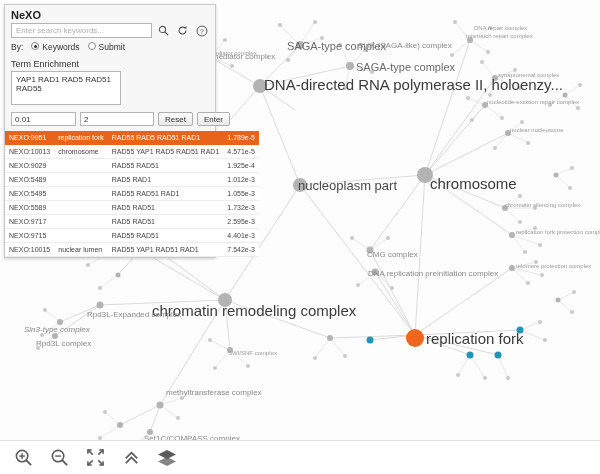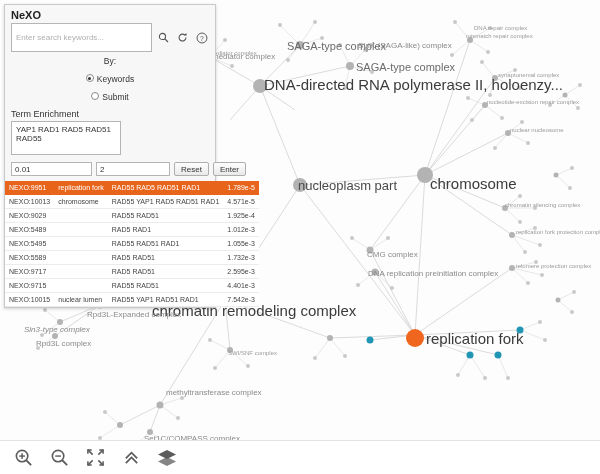--- a/index.html
+++ b/index.html
@@ -61,21 +61,21 @@
     color: #222;
   }
   .search-row {
     display: flex;
     align-items: center;
     padding: 0 6px 4px 6px;
     gap: 4px;
   }
   .search-input {
     flex: 1;
-    height: 29px;
+    height: 15px;
     font-size: 8px;
     padding: 0 4px;
     border: 1px solid #b5b5b5;
     background: #ffffff;
     color: #333;
     font-family: "Liberation Sans", sans-serif;
     box-sizing: border-box;
   }
   .search-input::placeholder { color: #b0b0b0; }
   .icon-btn {
@@ -89,21 +89,20 @@
     color: #5a5a5a;
     padding: 0;
   }
   .by-row {
     display: flex;
     align-items: center;
     gap: 8px;
     padding: 0 6px 5px 6px;
     font-size: 8.5px;
     color: #333;
-    flex-direction: column;
   }
   .radio-wrap { display: inline-flex; align-items: flex-start; gap: 3px; }
   .radio {
     width: 8px; height: 8px;
     border-radius: 50%;
     border: 1px solid #8a8a8a;
     background: #fff;
     display: inline-block;
     position: relative;
     box-sizing: border-box;
@@ -134,21 +133,21 @@
     resize: none;
     font-family: "Liberation Sans", sans-serif;
   }
   .ctrl-row {
     display: flex;
     align-items: center;
     gap: 4px;
     padding: 0 6px 5px 6px;
   }
   .num-input {
-    width: 81px;
+    width: 65px;
     height: 14px;
     font-size: 8px;
     padding: 0 3px;
     border: 1px solid #b5b5b5;
     background: #fff;
     color: #333;
     box-sizing: border-box;
     font-family: "Liberation Sans", sans-serif;
   }
   .num-input.wide { width: 74px; }

